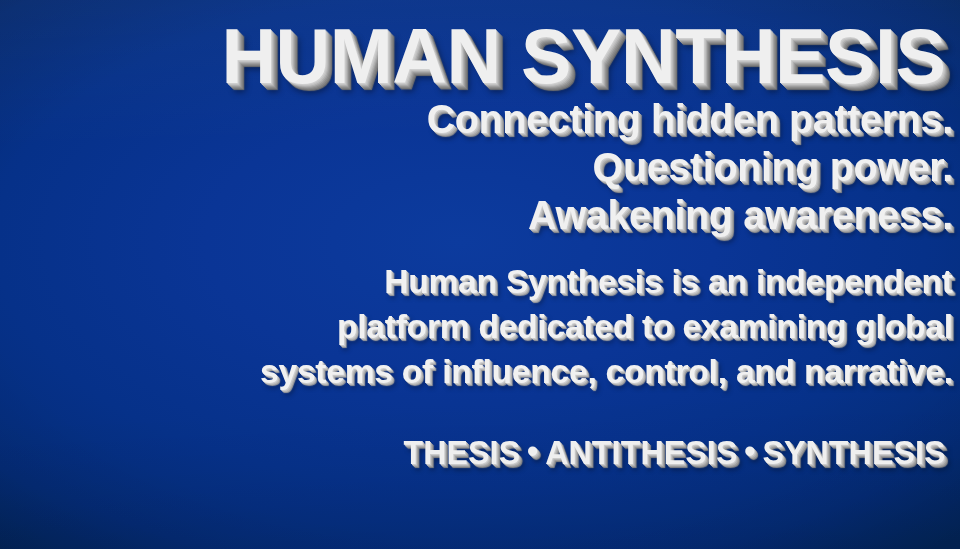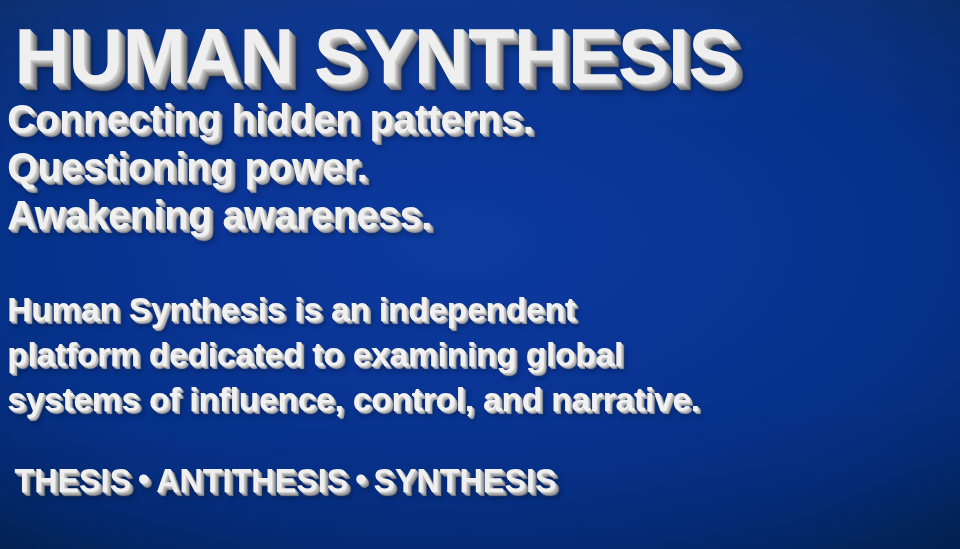--- a/index.html
+++ b/index.html
@@ -47,21 +47,21 @@
         rgba(255,255,255,0.035) 0%,
         rgba(255,255,255,0.0) 26%,
         rgba(0,0,0,0.0) 72%,
         rgba(0,0,0,0.07) 100%);
   }
 
   .stack {
     position: relative;
     z-index: 3;
     width: 100%;
-    text-align: left;
+    text-align: right;
   }
 
   
   .d3 {
     color: #eeeeee;
     font-weight: 700;
     line-height: 1;
     white-space: nowrap;
   }
 
@@ -95,21 +95,21 @@
     text-shadow:
       1px 1px 0 #cdcdcd,
       2px 2px 0 #b9b9b9,
       3px 3px 0 #a4a4a4,
       4px 4px 1px #8f8f8f,
       5px 6px 5px rgba(0,0,0,0.38);
   }
 
   
   #body-block {
-    margin-top: 48px;
+    margin-top: 20px;
   }
   #body-block .bl {
     font-size: 34px;
     line-height: 45px;
     letter-spacing: -0.2px;
     color: #f1f1f1;
     transform: scaleX(0.985);
     text-shadow:
       1px 1px 0 #cdcdcd,
       2px 2px 0 #b6b6b6,

